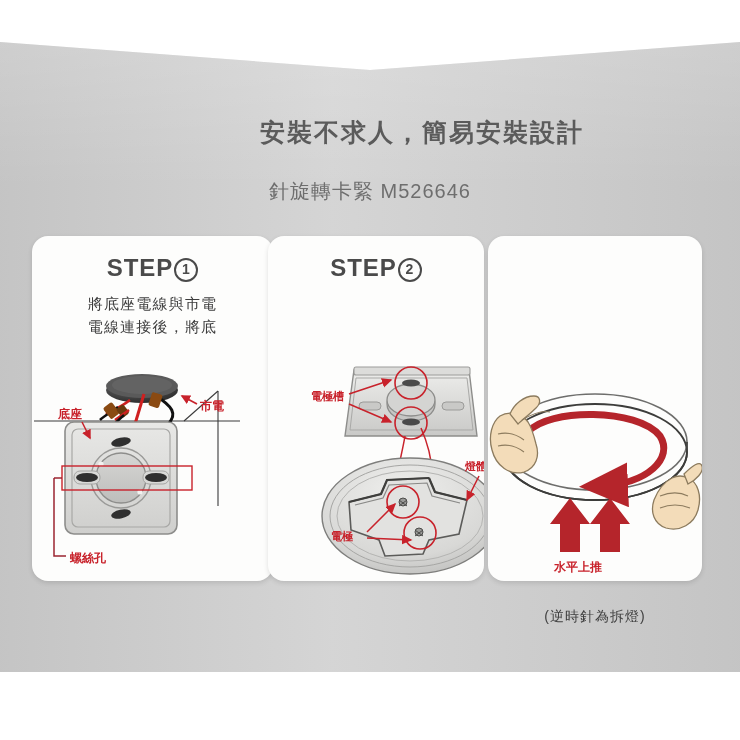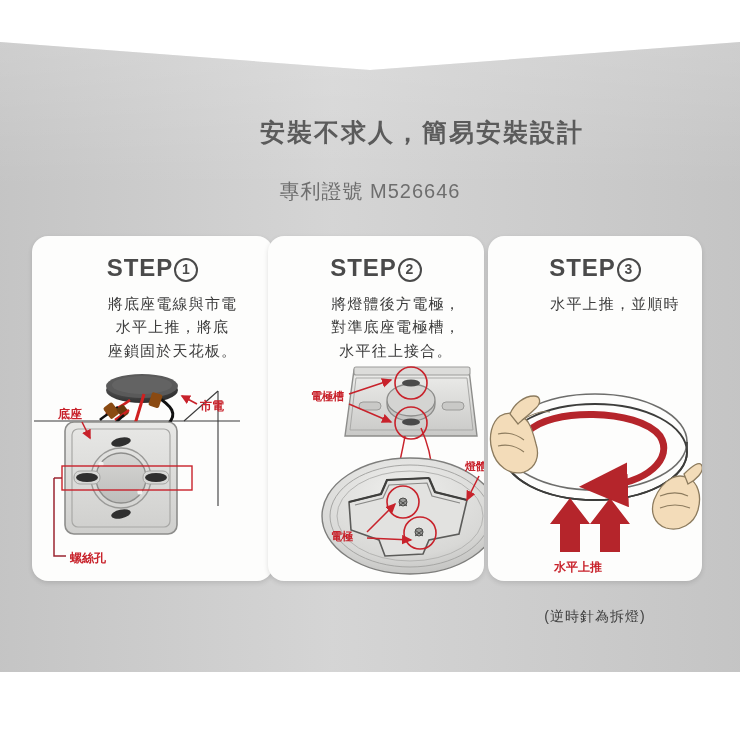--- a/index.html
+++ b/index.html
@@ -53,21 +53,21 @@
     font-size:24px;font-weight:bold;color:#4a4a4a;letter-spacing:1px;
     white-space:nowrap;
   }
   .step-title .circ{
     display:inline-block;width:20px;height:20px;line-height:19px;
     border:2px solid #4a4a4a;border-radius:50%;font-size:14px;text-align:center;
     vertical-align:2px;margin-left:1px;
   }
   .step-desc{
     position:absolute;top:56px;left:0;width:100%;text-align:center;
-    font-size:15px;line-height:1.55;color:#3c3c3c;letter-spacing:1.2px;margin-left:20px;
+    font-size:15px;line-height:1.55;color:#3c3c3c;letter-spacing:1.2px;
   }
   .step-desc div{white-space:nowrap;}
 
   .art{position:absolute;left:0;width:100%;}
   #art1{top:130px;height:215px;}
   #art2{top:128px;height:217px;padding-left:41px;}
   #art3{top:138px;height:207px;}
 
   .note{
     position:absolute;left:488px;top:608px;width:214px;text-align:center;
@@ -79,30 +79,29 @@
 </style>
 </head>
 <body>
 
 <div id="stage">
 
   <div class="backdrop"></div>
   <div class="backdrop-shade"></div>
 
   <div class="heading">安裝不求人，簡易安裝設計</div>
-  <div class="subheading">專利證號 M526646</div>
+  <div class="subheading">針旋轉卡緊 M526646</div>
 
   <div class="card" id="card1">
     <div class="step-title">
       <span>STEP</span><span class="circ">1</span>
     </div>
     <div class="step-desc">
       <div>將底座電線與市電</div>
-      <div>水平上推，將底</div>
-      <div>座鎖固於天花板。</div>
+      <div>電線連接後，將底</div>
     </div>
 
     <div class="art" id="art1">
       <svg viewBox="0 0 218 215" width="218" height="215">
         <defs>
           <radialGradient id="domeg" cx="40%" cy="25%" r="75%">
             <stop offset="0%" stop-color="#6e6e6e"></stop>
             <stop offset="60%" stop-color="#4a4a4a"></stop>
             <stop offset="100%" stop-color="#2e2e2e"></stop>
           </radialGradient>
@@ -173,25 +172,20 @@
           </marker>
         </defs>
       </svg>
     </div>
   </div>
 
   <div class="card" id="card2">
     <div class="step-title">
       <span>STEP</span><span class="circ">2</span>
     </div>
-    <div class="step-desc">
-      <div>將燈體後方電極，</div>
-      <div>對準底座電極槽，</div>
-      <div>水平往上接合。</div>
-    </div>
 
     <div class="art" id="art2">
       <svg viewBox="0 0 202 217" width="202" height="217">
         <defs>
           <linearGradient id="p2g" x1="0" y1="0" x2="0" y2="1">
             <stop offset="0%" stop-color="#ededeb"></stop>
             <stop offset="100%" stop-color="#c9c9c7"></stop>
           </linearGradient>
           <radialGradient id="lampg" cx="45%" cy="30%" r="78%">
             <stop offset="0%" stop-color="#eeeeec"></stop>
@@ -248,25 +242,21 @@
         <path d="M170 112 L158 136" stroke="#c8222b" stroke-width="1.5" fill="none" marker-end="url(#ar2)"></path>
 
         <text class="lbl" x="22" y="176">電極</text>
         <path d="M58 168 L86 140" stroke="#c8222b" stroke-width="1.5" fill="none" marker-end="url(#ar2)"></path>
         <path d="M58 174 L102 176" stroke="#c8222b" stroke-width="1.5" fill="none" marker-end="url(#ar2)"></path>
       </svg>
     </div>
   </div>
 
   <div class="card" id="card3">
-    <div class="step-title">
-      <span>STEP</span><span class="circ">3</span>
-    </div>
     <div class="step-desc">
-      <div>水平上推，並順時</div>
     </div>
 
     <div class="art" id="art3">
       <svg viewBox="0 0 214 207" width="214" height="207">
         <defs>
           <marker id="ar3" markerWidth="8" markerHeight="8" refX="4" refY="3.2" orient="auto">
             <path d="M0,0 L7,3.2 L0,6.4 z" fill="#b5252b"></path>
           </marker>
         </defs>
 

